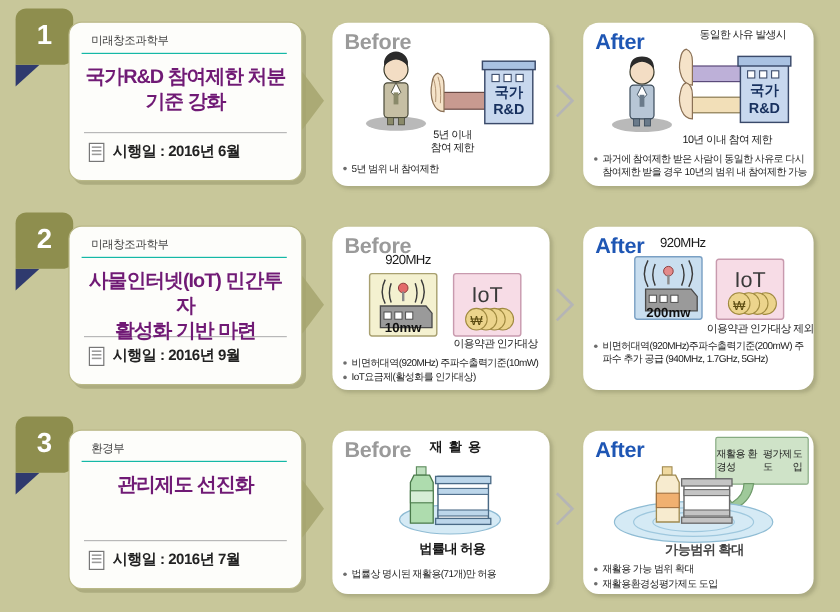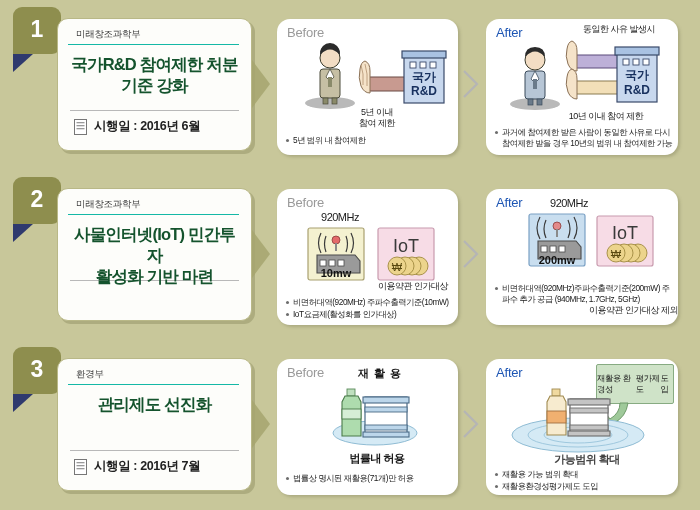--- a/index.html
+++ b/index.html
@@ -43,21 +43,21 @@
     padding-top: 2px;
     padding-bottom: 3px;
     border-bottom: 1px solid #14b8a6;
     margin-right: 2px;
   }
   .policy-title {
     margin-top: 9px;
     text-align: center;
     font-size: 16.5px;
     font-weight: bold;
-    color: #14532d;
+    color: #701a75;
     line-height: 1.28;
     letter-spacing: -0.8px;
     height: 50px;
   }
   .policy-title .ln { display: block; }
   .date-rule {
     margin: 6px 2px 0 2px;
     border-top: 1px solid #b8b8b8;
   }
   .date-line {
@@ -118,22 +118,22 @@
     border-radius: 13px;
     box-shadow: 2px 2px 3px rgba(120,120,85,0.35);
     overflow: hidden;
   }
   .panel.before { left: 277px; width: 181px; }
   .panel.after  { left: 486px; width: 192px; }
 
   .ba-label {
     position: absolute;
     left: 10px; top: 6px;
-    font-size: 13px;
-    font-weight: normal;
+    font-size: 18px;
+    font-weight: bold;
     letter-spacing: -0.2px;
   }
   .ba-label.before { color: #9a9a9a; }
   .ba-label.after  { color: #1e56b4; }
 
   
   .chevron {
     position: absolute;
     left: 462px; top: 62px;
     width: 17px; height: 30px;
@@ -291,20 +291,29 @@
     <div class="badge-tail"></div>
     <div class="num-badge">2</div>
 
     <div class="title-card">
       <div class="ministry">미래창조과학부</div>
       <div class="policy-title">
         <span class="ln">사물인터넷(IoT) 민간투자</span>
         <span class="ln">활성화 기반 마련</span>
       </div>
       <div class="date-rule"></div>
+      <div class="date-line">
+        <svg class="doc-icon" viewBox="0 0 13 16">
+          <rect x="0.5" y="0.5" width="12" height="15" fill="#fff" stroke="#777"></rect>
+          <rect x="2.5" y="3" width="8" height="1.3" fill="#9a9a9a"></rect>
+          <rect x="2.5" y="6" width="8" height="1.3" fill="#9a9a9a"></rect>
+          <rect x="2.5" y="9" width="8" height="1.3" fill="#9a9a9a"></rect>
+        </svg>
+        <span class="date-text">시행일 : 2016년 9월</span>
+      </div>
     </div>
 
     <div class="olive-arrow"></div>
 
     <div class="panel before">
       <div class="ba-label before">Before</div>
       <div class="cap big" style="left:28px; top:22px; width:70px;">920MHz</div>
 
       <svg class="illus" style="left:30px; top:38px;" width="58" height="54" viewBox="0 0 58 54">
         <rect x="1" y="1" width="56" height="52" fill="#f4f1d0" stroke="#a8a070" stroke-width="1.2" rx="2"></rect>
@@ -360,21 +369,21 @@
       </svg>
       <svg class="illus" style="left:110px; top:26px;" width="58" height="52" viewBox="0 0 58 52">
         <rect x="1" y="1" width="56" height="50" fill="#f7dce6" stroke="#c89aae" stroke-width="1.2" rx="2"></rect>
         <text x="29" y="24" font-size="18" fill="#3a3a3a" text-anchor="middle" font-family="'Liberation Sans',sans-serif">IoT</text>
         <ellipse cx="42" cy="38" rx="9" ry="9" fill="#ecd48c" stroke="#a08a40" stroke-width="0.9"></ellipse>
         <ellipse cx="35" cy="38" rx="9" ry="9" fill="#ecd48c" stroke="#a08a40" stroke-width="0.9"></ellipse>
         <ellipse cx="28" cy="38" rx="9" ry="9" fill="#ecd48c" stroke="#a08a40" stroke-width="0.9"></ellipse>
         <ellipse cx="20" cy="38" rx="9" ry="9" fill="#ecd48c" stroke="#a08a40" stroke-width="0.9"></ellipse>
         <text x="20" y="43" font-size="11" fill="#5a4a10" text-anchor="middle" font-family="'Liberation Sans',sans-serif">₩</text>
       </svg>
-      <div class="cap" style="left:100px; top:80px; width:95px;margin-top:36px;">이용약관 인가대상 제외</div>
+      <div class="cap" style="left:100px; top:80px; width:95px;">이용약관 인가대상 제외</div>
       <div class="bullets" style="top:94px;">
         <span class="bullet">비면허대역(920MHz)주파수출력기준(200mW) 주파수 추가 공급 (940MHz, 1.7GHz, 5GHz)</span>
       </div>
     </div>
   </div>
 
   <div class="row r3">
 
     <div class="badge-tail"></div>
     <div class="num-badge">3</div>

